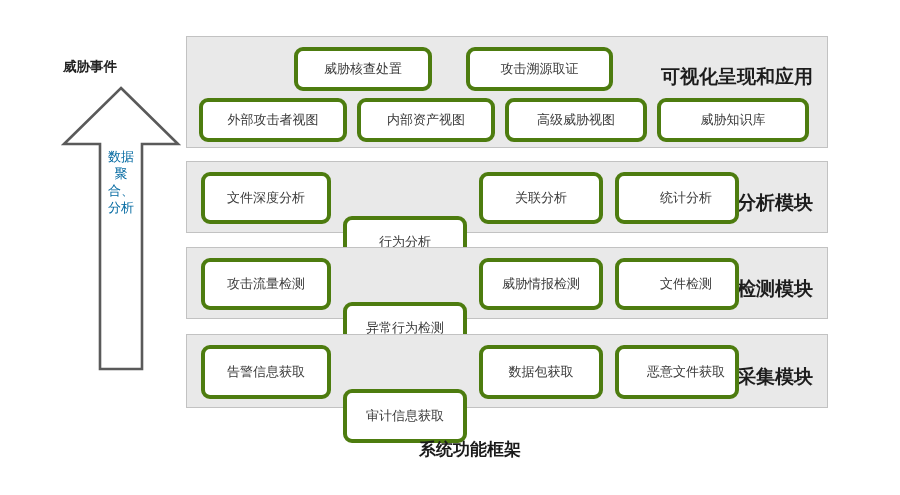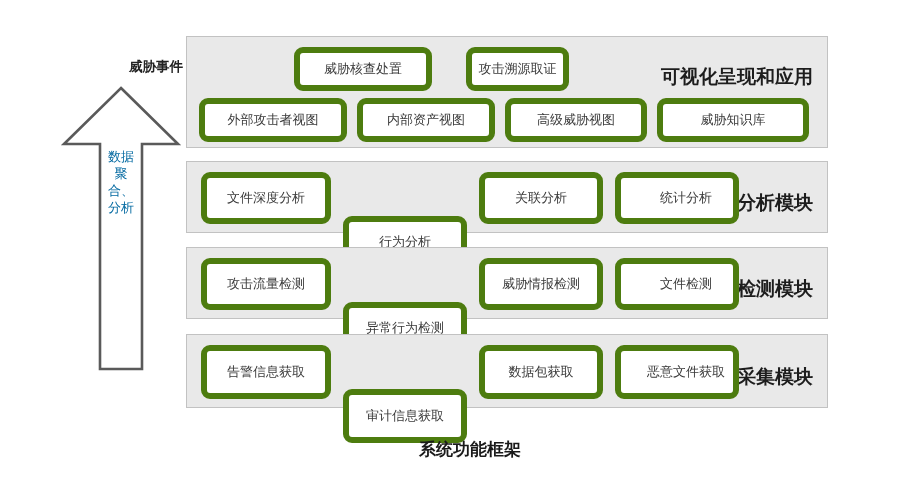--- a/index.html
+++ b/index.html
@@ -56,21 +56,21 @@
     position: absolute;
     font-weight: bold;
     font-size: 13.5px;
     color: #222222;
     white-space: nowrap;
   }
   .label-top {
     left: 63px;
     top: 58px;
     width: 120px;
-    text-align: right;
+    text-align: left;
   }
   .label-bottom {
     left: 43px;
     top: 366px;
     width: 160px;
     text-align: center;
   }
 
   
   .panel {
@@ -96,35 +96,35 @@
   }
   #panel-visual .module-label   { top: 27px; }
   #panel-analysis .module-label { top: 28px; }
   #panel-detect .module-label   { top: 28px; }
   #panel-collect .module-label  { top: 29px; }
 
   
   .box {
     position: absolute;
     background: #ffffff;
-    border: 6px solid #4d7c0f;
+    border: 4px solid #4d7c0f;
     border-radius: 9px;
     box-sizing: border-box;
     display: flex;
     align-items: center;
     justify-content: center;
     font-size: 13px;
     color: #3a3a3a;
     white-space: nowrap;
   }
 
   
   #panel-visual .row-top .box { top: 10px; height: 44px; }
   #box-verify   { left: 107px; width: 138px; }
-  #box-trace    { left: 279px; width: 103px; }
+  #box-trace    { left: 279px; width: 147px; }
 
   
   #panel-visual .row-bottom .box { top: 61px; height: 44px; }
   #box-ext-view { left: 12px;  width: 148px; }
   #box-int-view { left: 170px; width: 138px; }
   #box-adv-view { left: 318px; width: 142px; }
   #box-kb       { left: 470px; width: 152px; }
 
   
   .row4 .box { top: 10px; height: 52px; }

